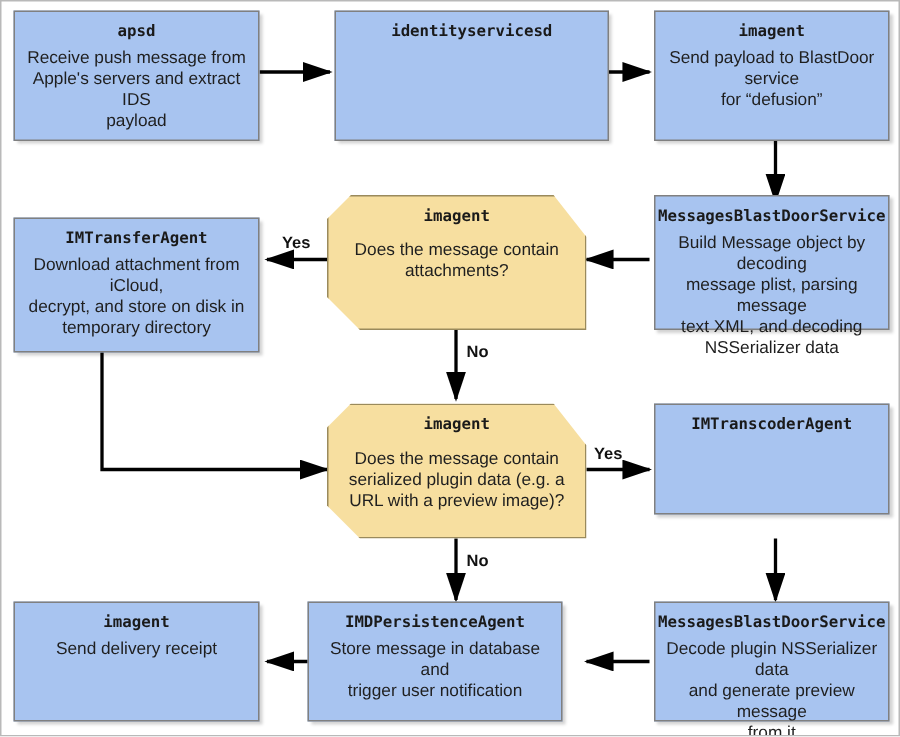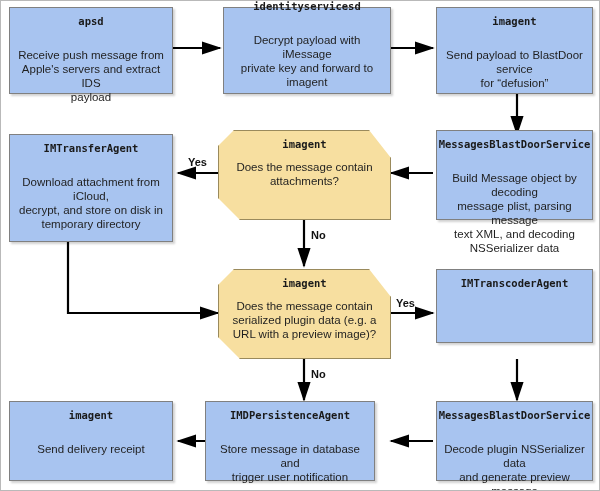--- a/index.html
+++ b/index.html
@@ -60,21 +60,21 @@
     color: #1a1a1a;
     line-height: 13px;
     margin-top: 2px;
     letter-spacing: 0px;
   }
   .n-body {
     font-family: "Liberation Sans", sans-serif;
     font-size: 11.5px;
     color: #1f1f1f;
     line-height: 14px;
-    margin-top: 20px;
+    margin-top: 4px;
     white-space: pre-line;
   }
   .decision .n-body { margin-top: 9px; }
   .edge-label {
     position: absolute;
     font-family: "Liberation Sans", sans-serif;
     font-size: 11px;
     font-weight: bold;
     color: #111111;
     line-height: 12px;
@@ -120,33 +120,31 @@
     </g>
   </svg>
 
   <div class="node process" style="left:8px; top:6px; width:164px; height:87px;">
     <div class="n-title">apsd</div>
     <div class="n-body">Receive push message from
 Apple's servers and extract IDS
 payload</div>
   </div>
 
-  <div class="node process" style="left:222px; top:6px; width:168px; height:87px;justify-content:center;">
+  <div class="node process" style="left:222px; top:6px; width:183px; height:87px;">
     <div class="n-title">identityservicesd</div>
-    <div class="n-body">Decrypt payload with iMessage
-private key and forward to imagent</div>
   </div>
 
   <div class="node process" style="left:435px; top:6px; width:157px; height:87px;">
     <div class="n-title">imagent</div>
     <div class="n-body">Send payload to BlastDoor service
 for “defusion”</div>
   </div>
 
-  <div class="node process" style="left:8px; top:133px; width:164px; height:108px;">
+  <div class="node process" style="left:8px; top:144px; width:164px; height:90px;">
     <div class="n-title">IMTransferAgent</div>
     <div class="n-body">Download attachment from iCloud,
 decrypt, and store on disk in
 temporary directory</div>
   </div>
 
   <div class="node decision" style="left:217px; top:129px; width:173px; height:90px;">
     <div class="n-title">imagent</div>
     <div class="n-body">Does the message contain
 attachments?</div>

